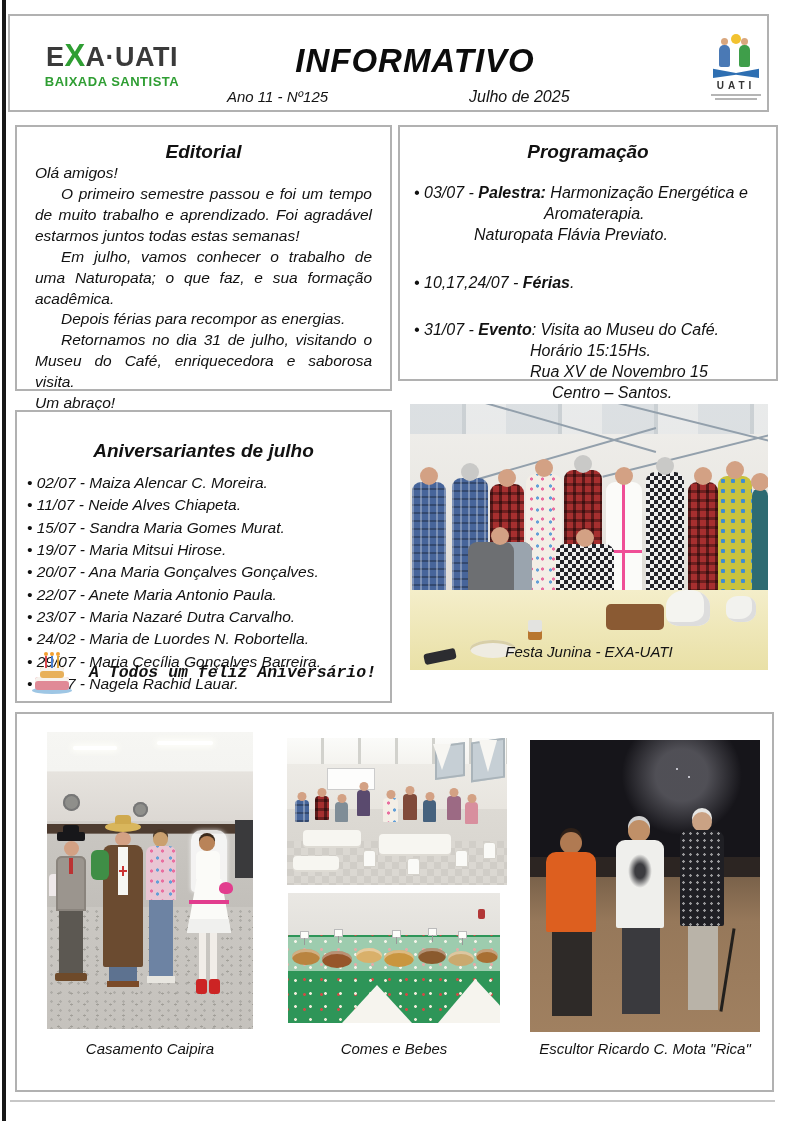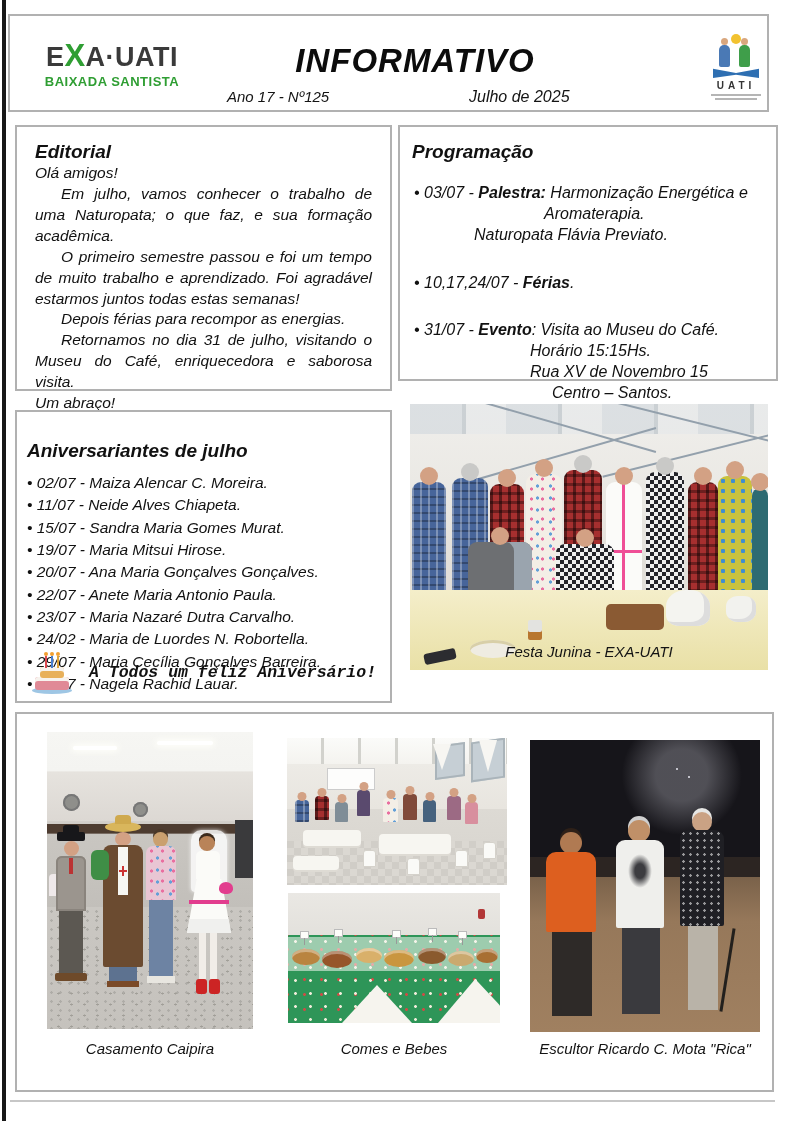--- a/index.html
+++ b/index.html
@@ -1,20 +1,20 @@
 <!DOCTYPE html>
 <html><head>
 <meta charset="utf-8">
 <style>
   html,body{margin:0;padding:0;background:#fff;}
   .page{position:relative;width:793px;height:1121px;background:#fff;overflow:hidden;
         font-family:"Liberation Sans",sans-serif;color:#111;}
   .edge{position:absolute;left:2px;top:0;width:4px;height:100%;background:#181818;}
   .box{position:absolute;border:2px solid #b1b1b1;background:#fff;box-sizing:border-box;padding-left:15px;}
-  .sec-title{font-style:italic;font-weight:bold;font-size:19px;}
+  .sec-title{font-style:italic;font-weight:bold;font-size:19px;text-align:center;}
 
   
   .hdr{left:8px;top:14px;width:761px;height:98px;}
   .brand{position:absolute;left:22px;top:24px;width:160px;text-align:center;}
   .brand-main{font-weight:900;font-size:27px;letter-spacing:.5px;color:#3a3a3a;line-height:1;}
   .brand-x{color:#2f9e33;font-size:31px;}
   .brand-sub{font-weight:800;font-size:13px;color:#2f9e33;letter-spacing:.5px;margin-top:3px;}
   .main-title{position:absolute;left:190px;top:26px;width:430px;display:flex;gap:38px;justify-content:center;
               font-style:italic;font-weight:900;font-size:33px;letter-spacing:1px;color:#0c0c0c;}
   .sub-edition{position:absolute;top:72px;font-style:italic;font-size:15px;color:#141414;}
@@ -128,39 +128,39 @@
   <div class="edge"></div>
 
   <div class="box hdr">
     <div class="brand">
       <div class="brand-main"><span>E</span><span class="brand-x">X</span><span>A·UATI</span></div>
       <div class="brand-sub">BAIXADA SANTISTA</div>
     </div>
     <div class="main-title">
       <span>INFORMATIVO</span>
     </div>
-    <div class="sub-edition" style="left:217px;">Ano 17 - Nº125</div>
+    <div class="sub-edition" style="left:217px;">Ano 11 - Nº125</div>
     <div class="sub-edition" style="left:459px;font-size:16px;">Julho de 2025</div>
     <div class="uati-logo">
       <div class="uati-sun"></div>
       <div class="uati-fig" style="left:14px;background:#4a79b5;"></div>
       <div class="uati-fig" style="left:34px;background:#3f9e4a;"></div>
       <div class="uati-book"></div>
       <div class="uati-word">UATI</div>
       <div class="uati-micro" style="top:60px;"></div>
       <div class="uati-micro" style="top:64px;left:10px;width:42px;"></div>
     </div>
   </div>
 
   <div class="box ed-box">
     <div class="sec-title">Editorial</div>
     <div class="ed-body">
       <p class="ed-greet">Olá amigos!</p>
+      <p>O primeiro semestre passou e foi um tempo de muito trabalho e aprendizado. Foi agradável estarmos juntos todas estas semanas!</p>
       <p>Em julho, vamos conhecer o trabalho de uma Naturopata; o que faz, e sua formação acadêmica.</p>
-      <p>O primeiro semestre passou e foi um tempo de muito trabalho e aprendizado. Foi agradável estarmos juntos todas estas semanas!</p>
       <p>Depois férias para recompor as energias.</p>
       <p>Retornamos no dia 31 de julho, visitando o Museu do Café, enriquecedora e saborosa visita.</p>
       <p class="ed-close">Um abraço!</p>
       <p class="ed-close" style="margin-top:0;">Cristina</p>
     </div>
   </div>
 
   <div class="box pr-box">
     <div class="sec-title">Programação</div>
     <div class="pr-item">

